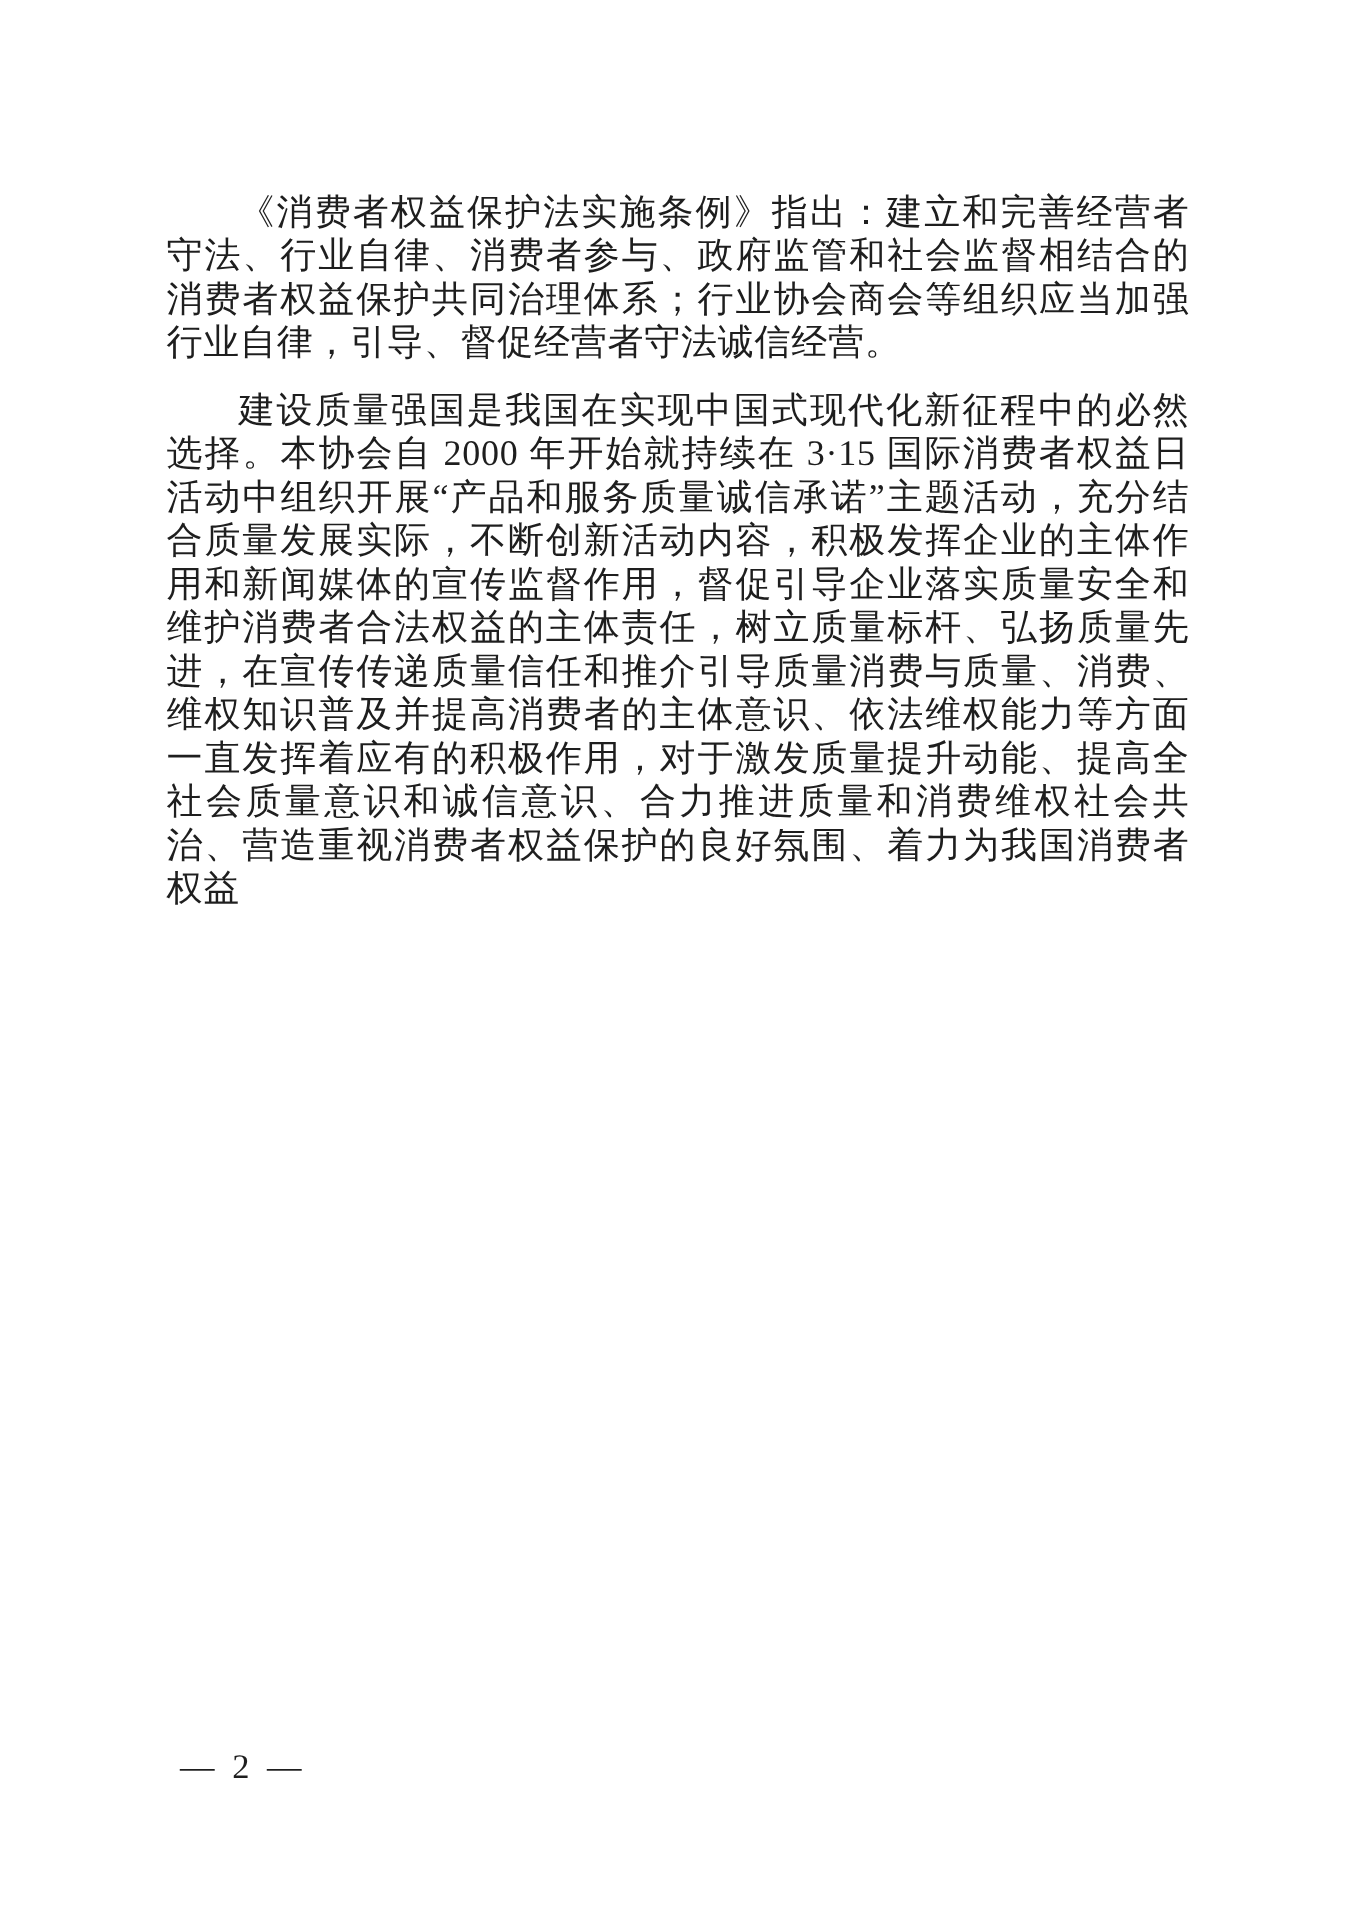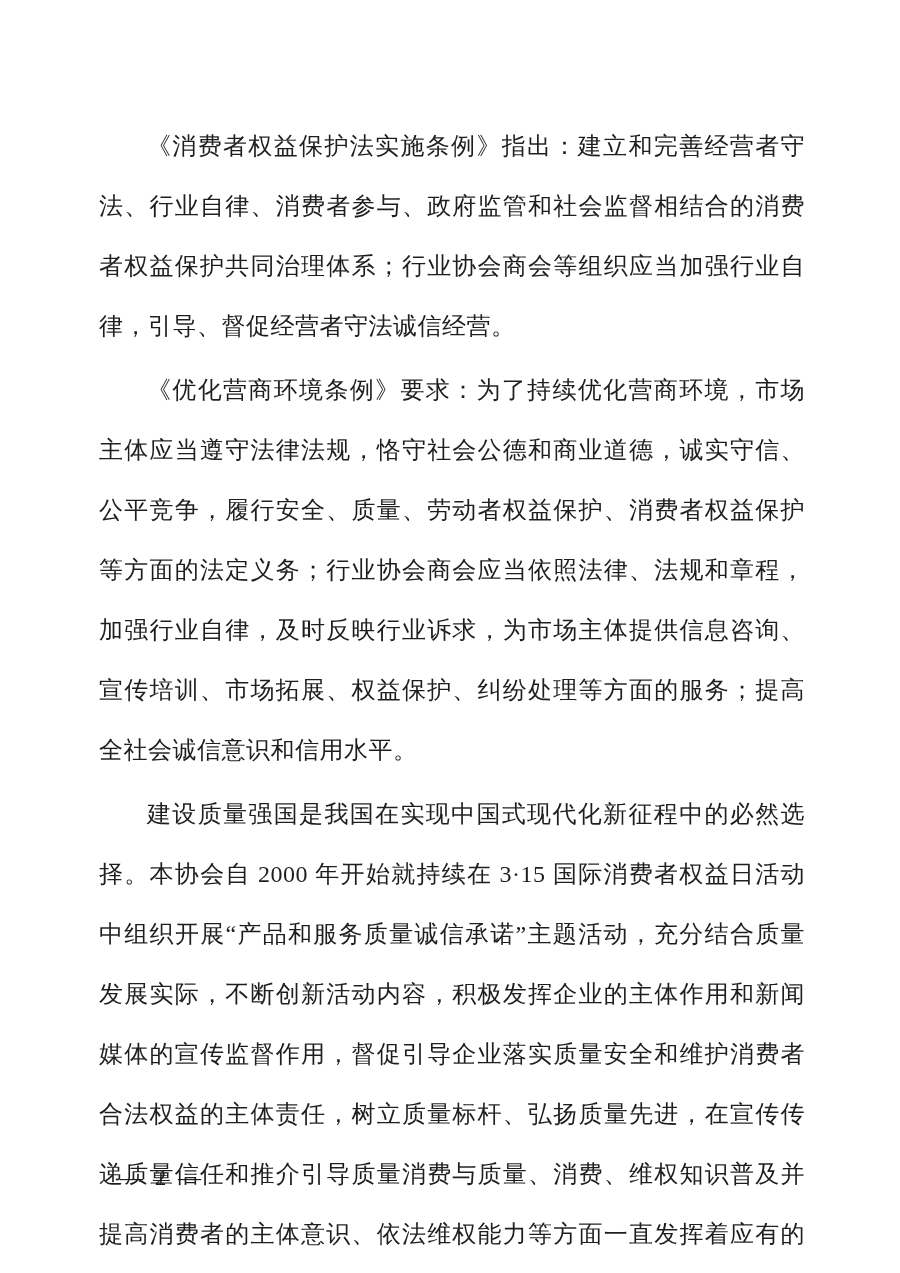--- a/index.html
+++ b/index.html
@@ -16,25 +16,25 @@
     font-family: "Liberation Serif", serif;
     color: #1e1e1e;
   }
   .text-block {
     position: absolute;
     left: 95px;
     top: 112px;
     width: 714px;
   }
   .para {
-    margin: 4px;
+    margin: 16px;
     padding: 0;
     text-indent: 2em;
     font-size: 24px;
-    line-height: 60px;
+    line-height: 29px;
     letter-spacing: 0.5px;
     text-align: justify;
     text-justify: inter-character;
     word-break: break-all;
   }
   .page-number {
     position: absolute;
     left: 120px;
     top: 1163px;
     font-size: 23px;
@@ -43,18 +43,17 @@
     color: #1e1e1e;
     white-space: nowrap;
   }
 </style>
 </head>
 <body>
 
 <div class="page">
   <main class="text-block">
     <p class="para">《消费者权益保护法实施条例》指出：建立和完善经营者守法、行业自律、消费者参与、政府监管和社会监督相结合的消费者权益保护共同治理体系；行业协会商会等组织应当加强行业自律，引导、督促经营者守法诚信经营。</p>
-    <p class="para">《优化营商环境条例》要求：为了持续优化营商环境，市场主体应当遵守法律法规，恪守社会公德和商业道德，诚实守信、公平竞争，履行安全、质量、劳动者权益保护、消费者权益保护等方面的法定义务；行业协会商会应当依照法律、法规和章程，加强行业自律，及时反映行业诉求，为市场主体提供信息咨询、宣传培训、市场拓展、权益保护、纠纷处理等方面的服务；提高全社会诚信意识和信用水平。</p>
     <p class="para">建设质量强国是我国在实现中国式现代化新征程中的必然选择。本协会自 2000 年开始就持续在 3·15 国际消费者权益日活动中组织开展“产品和服务质量诚信承诺”主题活动，充分结合质量发展实际，不断创新活动内容，积极发挥企业的主体作用和新闻媒体的宣传监督作用，督促引导企业落实质量安全和维护消费者合法权益的主体责任，树立质量标杆、弘扬质量先进，在宣传传递质量信任和推介引导质量消费与质量、消费、维权知识普及并提高消费者的主体意识、依法维权能力等方面一直发挥着应有的积极作用，对于激发质量提升动能、提高全社会质量意识和诚信意识、合力推进质量和消费维权社会共治、营造重视消费者权益保护的良好氛围、着力为我国消费者权益</p>
   </main>
 
   <div class="page-number">— 2 —</div>
 </div>
 
 </body></html>

